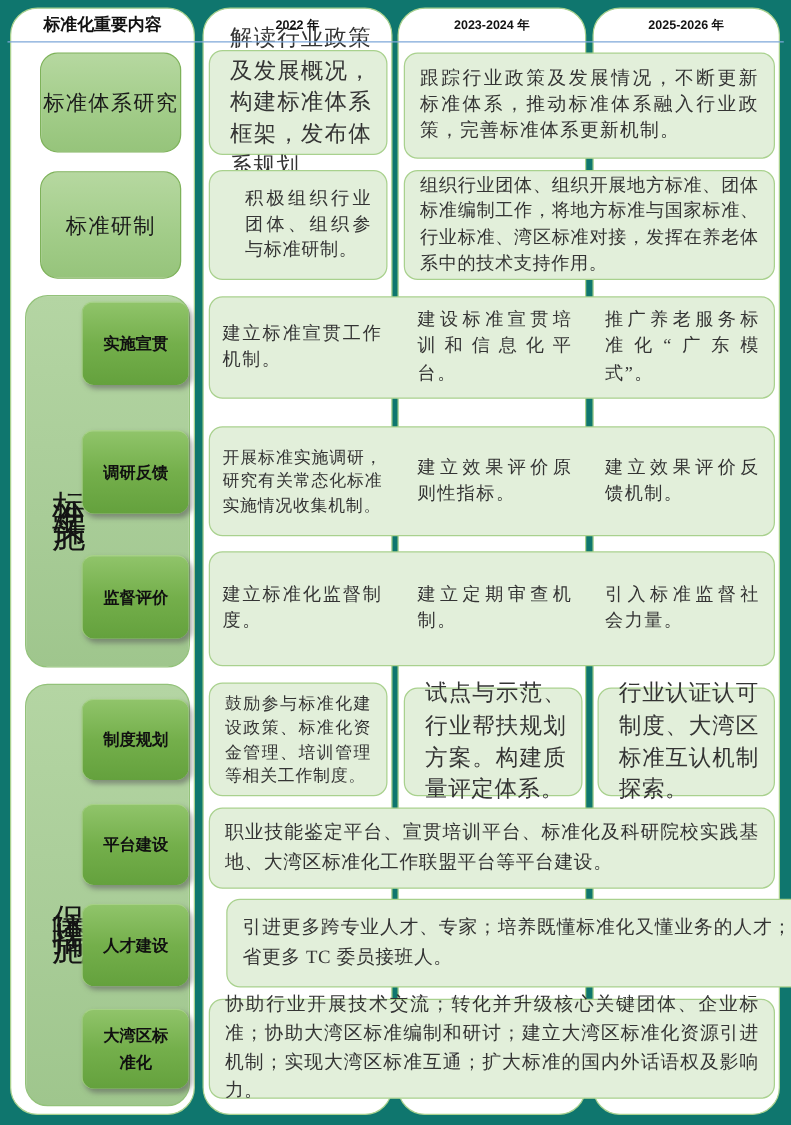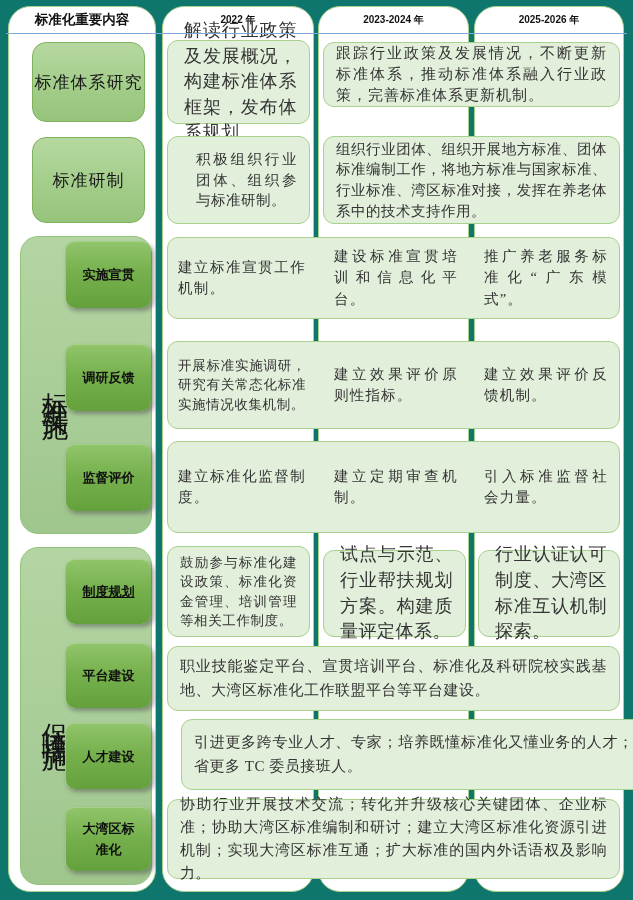--- a/index.html
+++ b/index.html
@@ -53,21 +53,21 @@
   <div class="hdr" style="left:8px;width:148px;font-size:13.5px;">标准化重要内容</div>
   <div class="hdr" style="left:162px;width:152px;">2022 年</div>
   <div class="hdr" style="left:318px;width:151px;">2023-2024 年</div>
   <div class="hdr" style="left:474px;width:150px;">2025-2026 年</div>
   <div class="blue-line"></div>
 
   <div class="label-box" style="left:32px;top:42px;width:113px;height:80px;">标准体系研究</div>
   <div class="cell f14" style="left:167px;top:40px;width:143px;height:84px;">
     <div class="txt">解读行业政策及发展概况，构建标准体系框架，发布体系规划。</div>
   </div>
-  <div class="cell f15" style="left:323px;top:42px;width:297px;height:65px;">
+  <div class="cell f15" style="left:323px;top:42px;width:297px;height:85px;">
     <div class="txt" style="letter-spacing:1px;">跟踪行业政策及发展情况，不断更新标准体系，推动标准体系融入行业政策，完善标准体系更新机制。</div>
   </div>
 
   <div class="label-box" style="left:32px;top:137px;width:113px;height:86px;">标准研制</div>
   <div class="cell f145" style="left:167px;top:136px;width:143px;height:88px;padding-left:16px;">
     <div class="txt">积极组织行业团体、组织参与标准研制。</div>
   </div>
   <div class="cell f145" style="left:323px;top:136px;width:297px;height:88px;">
     <div class="txt">组织行业团体、组织开展地方标准、团体标准编制工作，将地方标准与国家标准、行业标准、湾区标准对接，发挥在养老体系中的技术支持作用。</div>
   </div>
@@ -110,21 +110,21 @@
     <div class="span-col" style="left:166px;width:124px;">
       <div class="txt2">建立定期审查机制。</div>
       </div>
     <div class="span-col" style="left:316px;width:124px;">
       <div class="txt2">引入标准监督社会力量。</div>
       </div>
   </div>
 
   <div class="section" style="top:547px;height:338px;">
     <div class="vtitle">保障措施</div>
-    <div class="subbox" style="top:11px;height:65px;text-decoration:underline;">制度规划</div>
+    <div class="subbox" style="top:11px;height:65px;">制度规划</div>
     <div class="subbox" style="top:95px;height:65px;">平台建设</div>
     <div class="subbox" style="top:175px;height:66px;">人才建设</div>
     <div class="subbox" style="top:259px;height:64px;">
       <div style="width:58px;line-height:1.6;">大湾区标准化</div>
     </div>
   </div>
 
   <div class="cell f135" style="left:167px;top:546px;width:143px;height:91px;">
     <div class="txt small">鼓励参与标准化建设政策、标准化资金管理、培训管理等相关工作制度。</div>
   </div>

